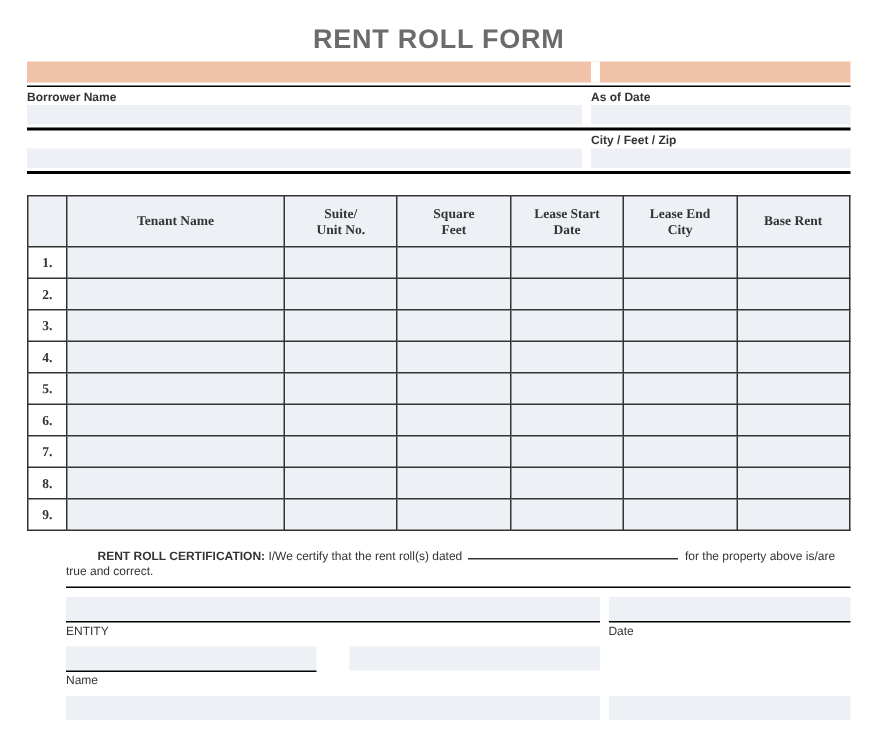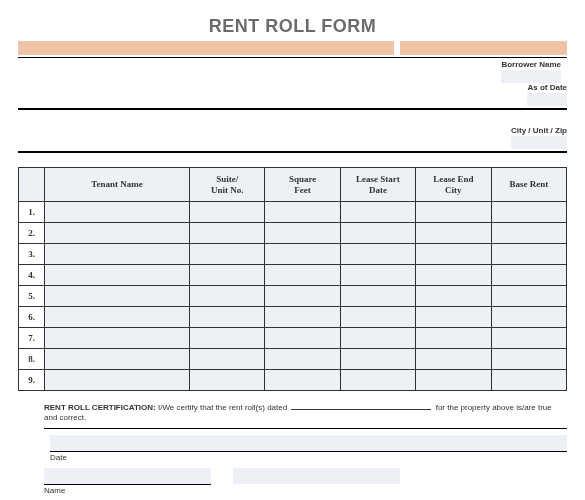--- a/index.html
+++ b/index.html
@@ -32,21 +32,20 @@
     top: 0; bottom: 0;
     left: 68.5%;
     width: 6px;
     background: #fff;
   }
   .black-line { height: 1px; background: #000; }
   .meta-row {
     display: flex;
     align-items: flex-end;
     margin-top: 2px;
-    flex-direction: column;
   }
   .meta-left { flex: 0 0 68.5%; padding-right: 6px; }
   .meta-right { flex: 1; }
   .meta-label { font-size: 8px; font-weight: 600; color: #333; display: block; }
   .meta-field {
     height: 13px;
     background: #edf0f5;
     margin-top: 1px;
     width: 100%;
   }
@@ -80,21 +79,21 @@
   .tenant-table col.name { width: 145px; }
   .tenant-table col.c { width: auto; }
   .row-num {
     text-align: center;
     font-weight: 700;
     background: #fff !important;
   }
 
   .cert-block { margin: 10px 0 0 26px; }
   .cert-text { font-size: 8px; color: #333; line-height: 1.3; }
-  .cert-text b { font-weight: 700; }
+  .cert-text b { font-weight: 700; margin-left: 21px; }
   .cert-line {
     display: inline-block;
     border-bottom: 1px solid #333;
     width: 140px;
     height: 9px;
     vertical-align: baseline;
     margin: 0 2px;
   }
   .black-thin { height: 1px; background: #000; margin-top: 4px; }
 
@@ -138,21 +137,21 @@
     <div class="meta-field"></div>
   </div>
 </div>
 <div class="thick-line"></div>
 
 <div class="meta-row">
   <div class="meta-left">
     <div class="meta-field"></div>
   </div>
   <div class="meta-right">
-    <span class="meta-label">City / Unit / Zip</span>
+    <span class="meta-label">City / Feet / Zip</span>
     <div class="meta-field"></div>
   </div>
 </div>
 <div class="thick-line"></div>
 
 <table class="tenant-table">
   <colgroup>
     <col class="num">
       <col class="name">
       <col class="c">
@@ -264,20 +263,26 @@
 <div class="cert-block">
   <div class="cert-text">
     <b>RENT ROLL CERTIFICATION:</b>
     <span>I/We certify that the rent roll(s) dated</span>
     <span class="cert-line"></span>
     <span>for the property above is/are true and correct.</span>
   </div>
   <div class="black-thin"></div>
 
   <div class="sig-row">
+    <div class="sig-left">
+      <div class="sig-field"></div>
+      <div class="sig-under">
+        <span>ENTITY</span>
+      </div>
+    </div>
     <div class="sig-right">
       <div class="sig-field"></div>
       <div class="sig-under-right">Date</div>
     </div>
   </div>
 
   <div class="sig-row">
     <div class="sig-left" style="display:flex;gap:22px">
       <div style="flex:1">
         <div class="sig-field"></div>

